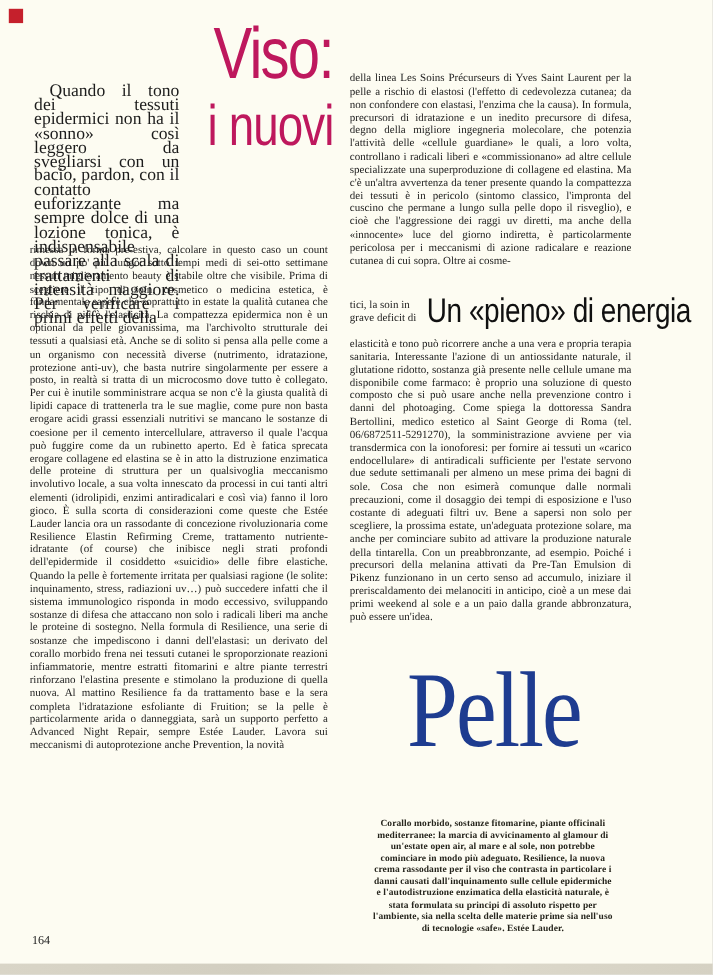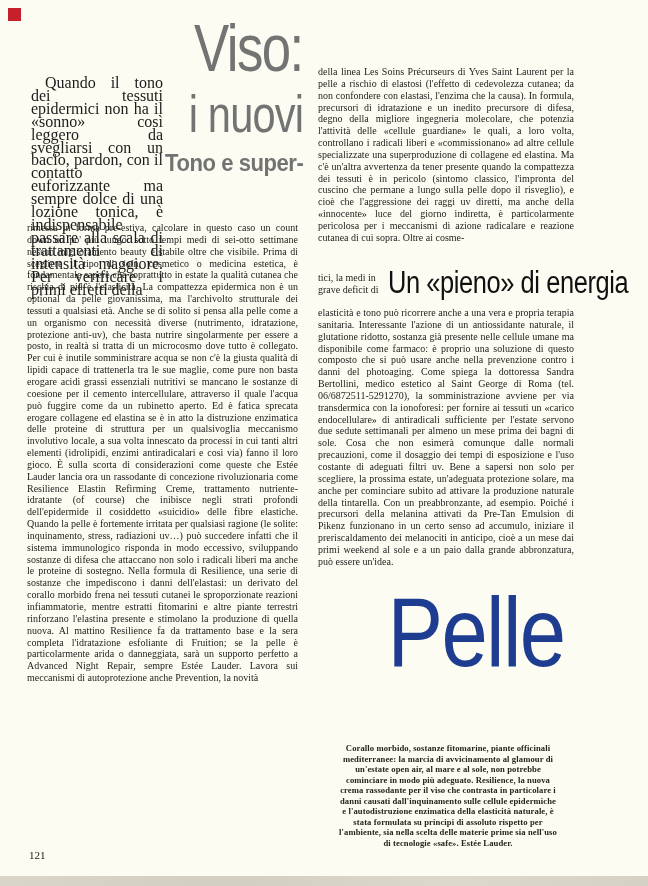--- a/index.html
+++ b/index.html
@@ -14,21 +14,21 @@
   }
   .red-mark{
     position:absolute;left:8px;top:8px;width:13px;height:13px;
     background:var(--red,#c5202c);
   }
   
   .headline{
     position:absolute;top:20px;right:345px;width:180px;
     text-align:right;
     font-family:"Liberation Sans", sans-serif;
-    color:#737373;
+    color:#be185d;
   }
   .headline .ln{display:block;white-space:nowrap;}
   .headline .ln span{display:inline-block;transform-origin:right center;}
   .hl1{line-height:56px;} .hl1 span{font-size:66px;letter-spacing:-2px;transform:scaleX(.80);}
   .hl2{line-height:41px;} .hl2 span{font-size:52px;letter-spacing:-1px;transform:scaleX(.80);}
   .hl3{line-height:50px;} .hl3 span{font-size:60px;font-weight:bold;letter-spacing:-2px;transform:scaleX(.84);}
   .hls1{line-height:24px;margin-top:4px;} .hls1 span{font-size:24px;font-weight:bold;letter-spacing:-.5px;transform:scaleX(.92);}
   .hls2{line-height:25px;} .hls2 span{font-size:26px;letter-spacing:-.5px;transform:scaleX(.92);}
   
   .coltext{
@@ -49,23 +49,23 @@
   }
   .energy-heading{
     position:absolute;left:388px;top:267px;
     font-family:"Liberation Sans", sans-serif;
     font-size:31px;color:#101010;white-space:nowrap;line-height:31px;
   }
   .energy-heading span{display:inline-block;transform:scaleX(.82);transform-origin:left center;letter-spacing:-.5px;}
   .right-bottom{position:absolute;left:318px;top:307px;width:256px;}
   
   .feature-title{
-    position:absolute;left:318px;top:592px;width:262px;
-    text-align:right;color:var(--navy,#1e3c90);
-    font-family:Liberation Sans, sans-serif;
+    position:absolute;left:318px;top:606px;width:262px;
+    text-align:center;color:var(--navy,#1e3c90);
+    font-family:Liberation Serif, serif;
   }
   .feature-title .t1{display:block;line-height:80px;white-space:nowrap;}
   .feature-title .t1 span{display:inline-block;font-size:98px;letter-spacing:-2px;transform:scaleX(.85);transform-origin:center;}
   .feature-title .t2{display:block;line-height:30px;margin-top:2px;white-space:nowrap;}
   .feature-title .t2 span{display:inline-block;font-size:34px;letter-spacing:-.5px;transform:scaleX(.95);transform-origin:center;}
   .feature-caption{
     position:absolute;left:337px;top:743px;width:222px;
     font-size:8.6px;line-height:10.55px;font-weight:bold;
     text-align:center;color:#26251d;letter-spacing:.1px;
   }
@@ -81,38 +81,37 @@
 </head>
 <body>
 
 <div class="page">
 
   <div class="red-mark"></div>
 
   <div class="headline">
     <div class="ln hl1"><span>Viso:</span></div>
     <div class="ln hl2"><span>i nuovi</span></div>
-    <div class="ln hls1"><span>Tono e super-</span></div>
   </div>
 
   <div class="intro coltext">Quando il tono dei tessuti epidermici non ha il «sonno» così leggero da svegliarsi con un bacio, pardon, con il contatto euforizzante ma sempre dolce di una lozione tonica, è indispensabile passare alla scala di trattamenti di intensità maggiore. Per verificare i primi effetti della</div>
 
   <div class="left-body coltext">rimessa in forma pre-estiva, calcolare in questo caso un count down un po' più lungo: sotto tempi medi di sei-otto settimane nessun miglioramento beauty è stabile oltre che visibile. Prima di scegliere il tipo di soin, cosmetico o medicina estetica, è fondamentale sapere che soprattutto in estate la qualità cutanea che rischia di più è l'elasticità. La compattezza epidermica non è un optional da pelle giovanissima, ma l'archivolto strutturale dei tessuti a qualsiasi età. Anche se di solito si pensa alla pelle come a un organismo con necessità diverse (nutrimento, idratazione, protezione anti-uv), che basta nutrire singolarmente per essere a posto, in realtà si tratta di un microcosmo dove tutto è collegato. Per cui è inutile somministrare acqua se non c'è la giusta qualità di lipidi capace di trattenerla tra le sue maglie, come pure non basta erogare acidi grassi essenziali nutritivi se mancano le sostanze di coesione per il cemento intercellulare, attraverso il quale l'acqua può fuggire come da un rubinetto aperto. Ed è fatica sprecata erogare collagene ed elastina se è in atto la distruzione enzimatica delle proteine di struttura per un qualsivoglia meccanismo involutivo locale, a sua volta innescato da processi in cui tanti altri elementi (idrolipidi, enzimi antiradicalari e così via) fanno il loro gioco. È sulla scorta di considerazioni come queste che Estée Lauder lancia ora un rassodante di concezione rivoluzionaria come Resilience Elastin Refirming Creme, trattamento nutriente-idratante (of course) che inibisce negli strati profondi dell'epidermide il cosiddetto «suicidio» delle fibre elastiche. Quando la pelle è fortemente irritata per qualsiasi ragione (le solite: inquinamento, stress, radiazioni uv…) può succedere infatti che il sistema immunologico risponda in modo eccessivo, sviluppando sostanze di difesa che attaccano non solo i radicali liberi ma anche le proteine di sostegno. Nella formula di Resilience, una serie di sostanze che impediscono i danni dell'elastasi: un derivato del corallo morbido frena nei tessuti cutanei le sproporzionate reazioni infiammatorie, mentre estratti fitomarini e altre piante terrestri rinforzano l'elastina presente e stimolano la produzione di quella nuova. Al mattino Resilience fa da trattamento base e la sera completa l'idratazione esfoliante di Fruition; se la pelle è particolarmente arida o danneggiata, sarà un supporto perfetto a Advanced Night Repair, sempre Estée Lauder. Lavora sui meccanismi di autoprotezione anche Prevention, la novità</div>
 
   <div class="right-top coltext">della linea Les Soins Précurseurs di Yves Saint Laurent per la pelle a rischio di elastosi (l'effetto di cedevolezza cutanea; da non confondere con elastasi, l'enzima che la causa). In formula, precursori di idratazione e un inedito precursore di difesa, degno della migliore ingegneria molecolare, che potenzia l'attività delle «cellule guardiane» le quali, a loro volta, controllano i radicali liberi e «commissionano» ad altre cellule specializzate una superproduzione di collagene ed elastina. Ma c'è un'altra avvertenza da tener presente quando la compattezza dei tessuti è in pericolo (sintomo classico, l'impronta del cuscino che permane a lungo sulla pelle dopo il risveglio), e cioè che l'aggressione dei raggi uv diretti, ma anche della «innocente» luce del giorno indiretta, è particolarmente pericolosa per i meccanismi di azione radicalare e reazione cutanea di cui sopra. Oltre ai cosme-</div>
 
-  <div class="right-notch">tici, la medi in grave deficit di</div>
+  <div class="right-notch">tici, la soin in grave deficit di</div>
 
   <div class="energy-heading"><span>Un «pieno» di energia</span></div>
 
   <div class="right-bottom coltext">elasticità e tono può ricorrere anche a una vera e propria terapia sanitaria. Interessante l'azione di un antiossidante naturale, il glutatione ridotto, sostanza già presente nelle cellule umane ma disponibile come farmaco: è proprio una soluzione di questo composto che si può usare anche nella prevenzione contro i danni del photoaging. Come spiega la dottoressa Sandra Bertollini, medico estetico al Saint George di Roma (tel. 06/6872511-5291270), la somministrazione avviene per via transdermica con la ionoforesi: per fornire ai tessuti un «carico endocellulare» di antiradicali sufficiente per l'estate servono due sedute settimanali per almeno un mese prima dei bagni di sole. Cosa che non esimerà comunque dalle normali precauzioni, come il dosaggio dei tempi di esposizione e l'uso costante di adeguati filtri uv. Bene a sapersi non solo per scegliere, la prossima estate, un'adeguata protezione solare, ma anche per cominciare subito ad attivare la produzione naturale della tintarella. Con un preabbronzante, ad esempio. Poiché i precursori della melanina attivati da Pre-Tan Emulsion di Pikenz funzionano in un certo senso ad accumulo, iniziare il preriscaldamento dei melanociti in anticipo, cioè a un mese dai primi weekend al sole e a un paio dalla grande abbronzatura, può essere un'idea.</div>
 
   <div class="feature-title">
     <span class="t1"><span>Pelle</span></span>
   </div>
 
   <div class="feature-caption">Corallo morbido, sostanze fitomarine, piante officinali mediterranee: la marcia di avvicinamento al glamour di un'estate open air, al mare e al sole, non potrebbe cominciare in modo più adeguato. Resilience, la nuova crema rassodante per il viso che contrasta in particolare i danni causati dall'inquinamento sulle cellule epidermiche e l'autodistruzione enzimatica della elasticità naturale, è stata formulata su principi di assoluto rispetto per l'ambiente, sia nella scelta delle materie prime sia nell'uso di tecnologie «safe». Estée Lauder.</div>
 
-  <div class="page-number">121</div>
+  <div class="page-number">164</div>
 
   <div class="bottom-band"></div>
 
 </div>
 
 </body></html>

